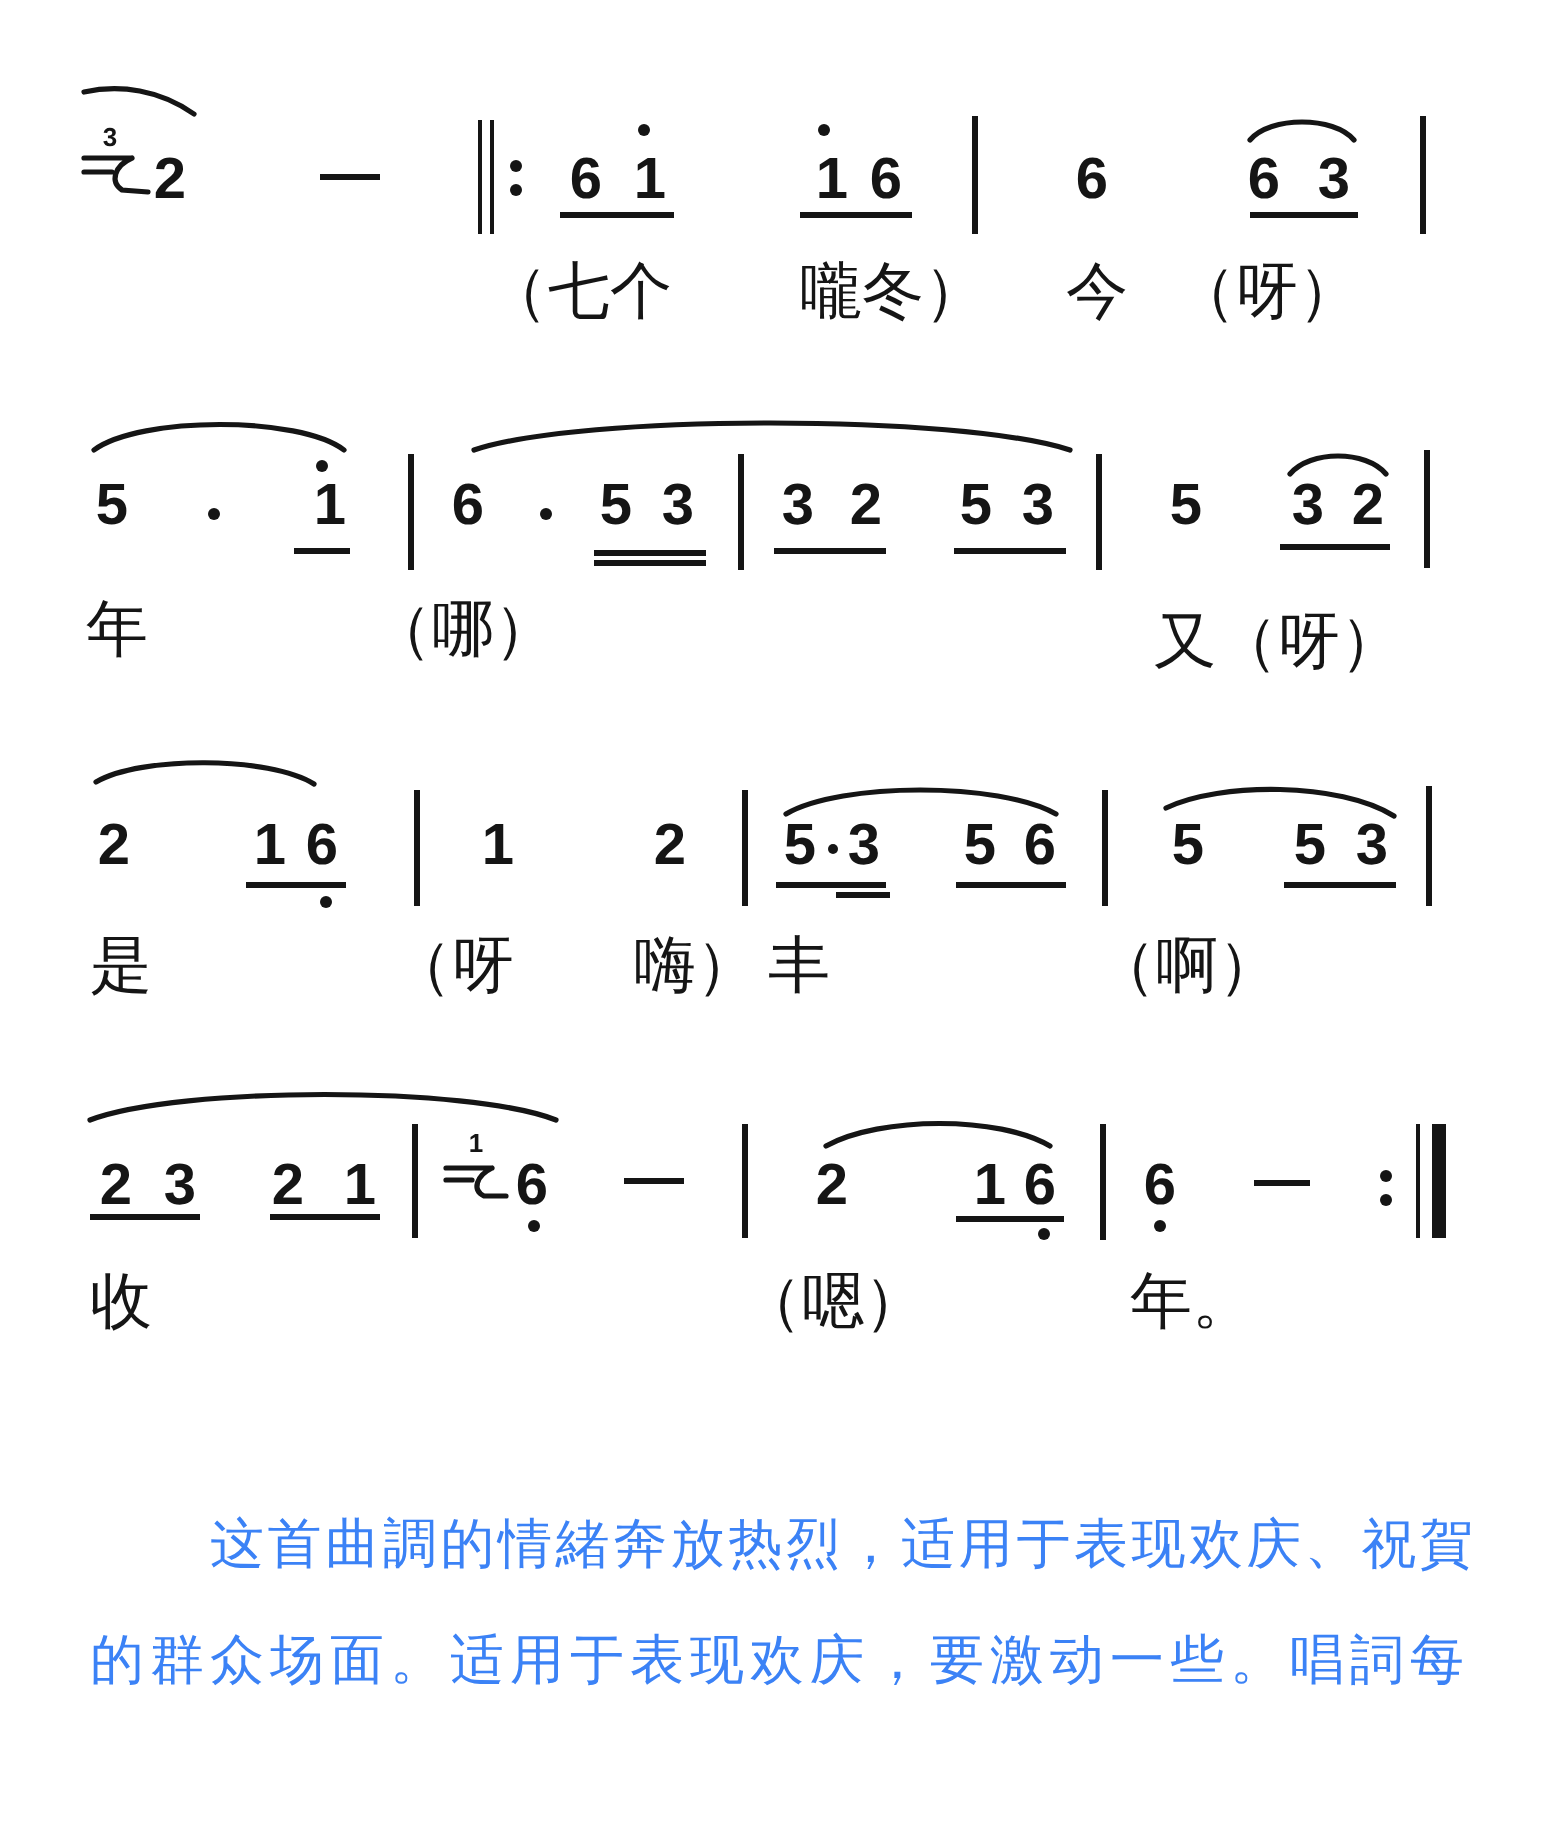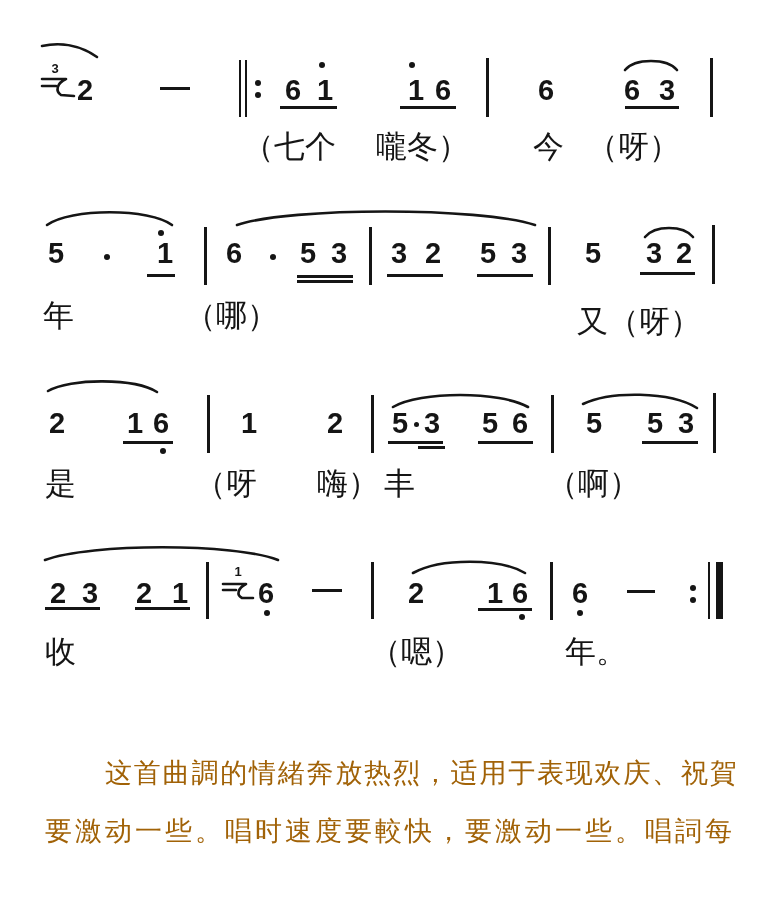--- a/index.html
+++ b/index.html
@@ -44,21 +44,21 @@
     .ly {
       position: absolute;
       font: 31px/32px "DejaVu Sans", sans-serif;
       white-space: nowrap;
       color: #151515;
     }
     .para {
       position: absolute;
       font: 27px/30px "DejaVu Sans", sans-serif;
       white-space: nowrap;
-      color: #a16207;
+      color: #3b82f6;
       text-align: right;
     }
     svg.overlay { position: absolute; left: 0; top: 0; pointer-events: none; }
     svg.overlay path { fill: none; stroke: #151515; stroke-width: 2.6; stroke-linecap: round; }
   </style>
 </head>
 <body>
 
 <div id="page">
 
@@ -104,21 +104,21 @@
     <div class="bar" style="left:487px;top:58px;height:59px"></div>
 
     <span class="n" style="left:546px;top:76px">6</span>
     <span class="n" style="left:632px;top:76px">6</span>
     <span class="n" style="left:667px;top:76px">3</span>
     <div class="ul" style="left:625px;top:106px;width:54px"></div>
 
     <div class="bar" style="left:711px;top:58px;height:59px"></div>
 
     <span class="ly" style="left:243px;top:130px">（七个</span>
-    <span class="ly" style="left:376px;top:130px">嚨冬）</span>
+    <span class="ly" style="left:400px;top:130px">嚨冬）</span>
     <span class="ly" style="left:533px;top:130px">今</span>
     <span class="ly" style="left:587px;top:130px">（呀）</span>
   </div>
 
   <div>
     <span class="n" style="left:56px;top:239px">5</span>
     <div class="dot" style="left:107px;top:257px"></div>
     <span class="n" style="left:165px;top:239px">1</span>
     <div class="dot" style="left:161px;top:233px"></div>
     <div class="ul" style="left:147px;top:274px;width:28px"></div>
@@ -228,16 +228,16 @@
     <div class="bar thin" style="left:709px;top:562px;height:57px"></div>
     <div class="bar thick" style="left:716px;top:562px;height:57px"></div>
 
     <span class="ly" style="left:45px;top:635px">收</span>
     <span class="ly" style="left:370px;top:635px">（嗯）</span>
     <span class="ly" style="left:565px;top:635px">年。</span>
   </div>
 
   <div>
     <div class="para" style="left:105px;top:758px;letter-spacing:1.8px">这首曲調的情緒奔放热烈，适用于表现欢庆、祝賀</div>
-    <div class="para" style="left:45px;top:816px;letter-spacing:3px">要激动一些。唱时速度要較快，要激动一些。唱詞每</div>
+    <div class="para" style="left:45px;top:816px;letter-spacing:3px">的群众场面。适用于表现欢庆，要激动一些。唱詞每</div>
   </div>
 
 </div>
 
 </body></html>

